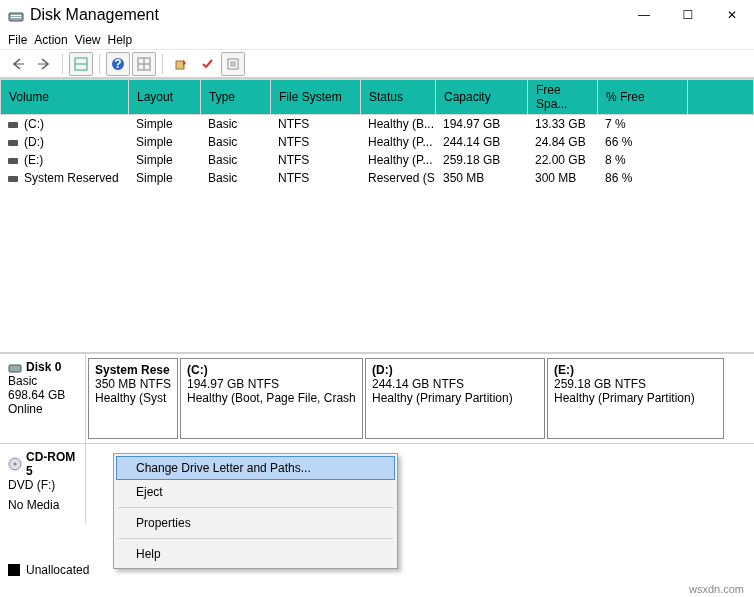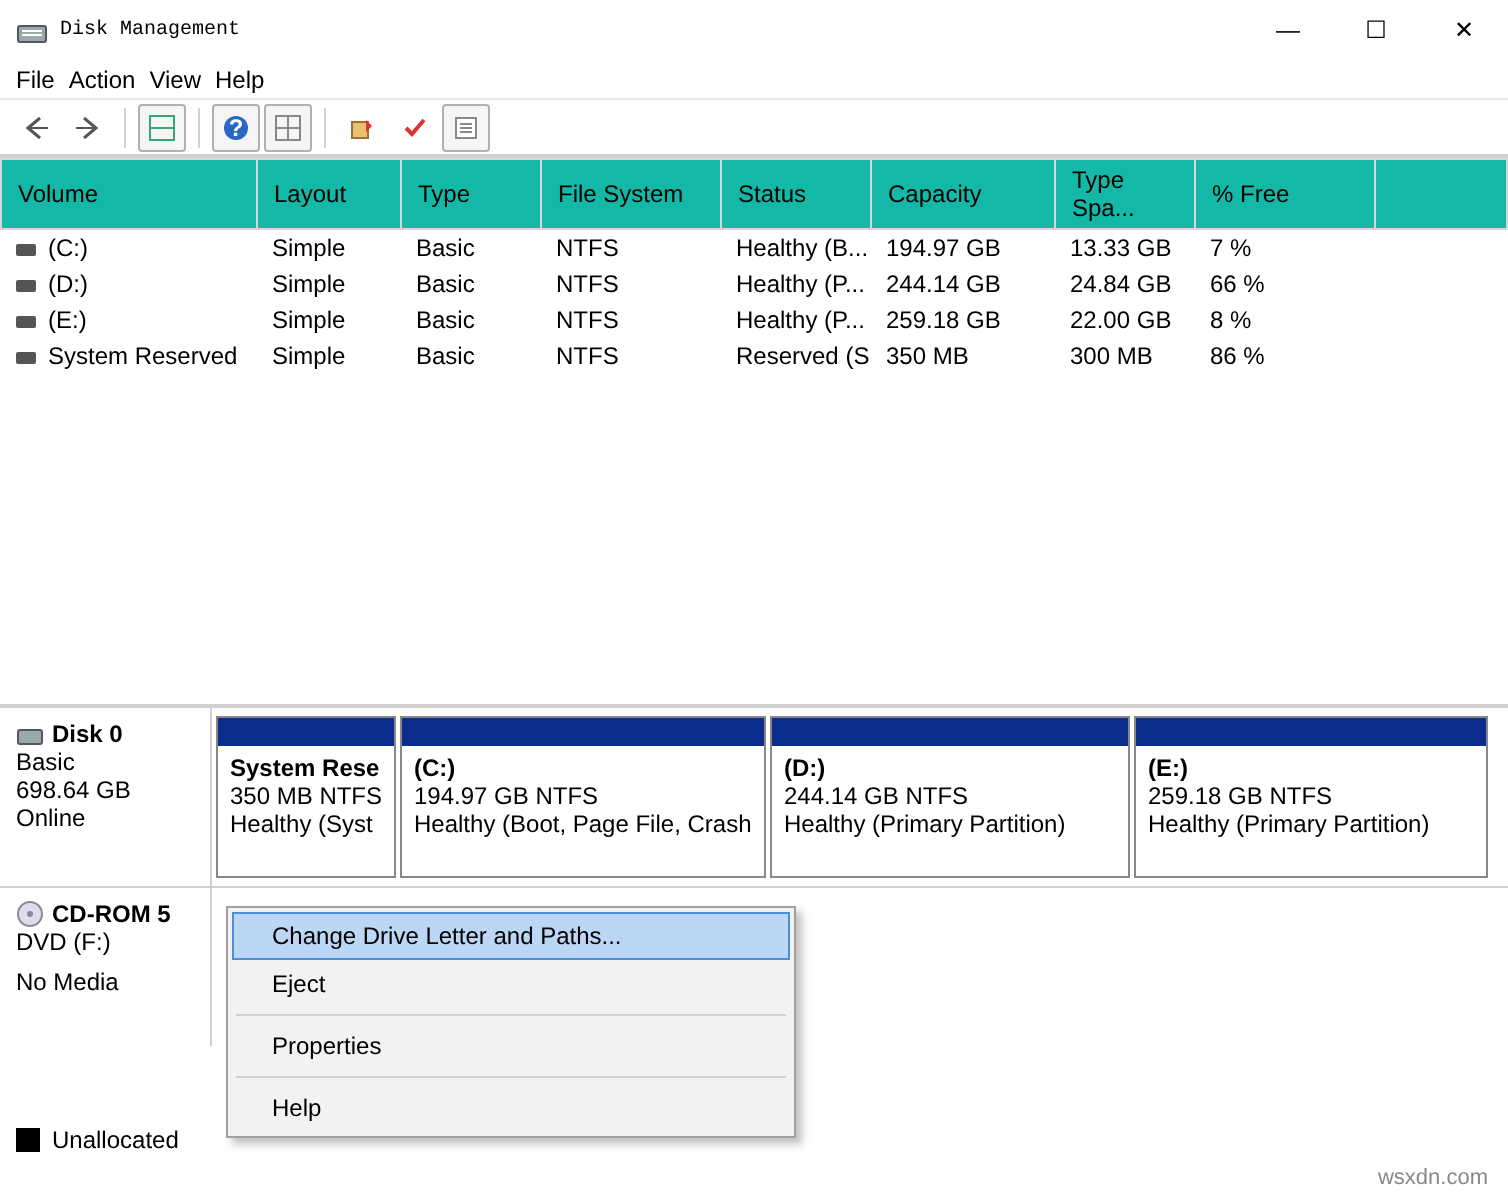--- a/index.html
+++ b/index.html
@@ -1,40 +1,40 @@
 <!DOCTYPE html>
 <html><head>
 <meta charset="utf-8">
 <style>
   * { box-sizing: border-box; font-family: "Segoe UI", Tahoma, sans-serif; font-size: 12px; }
   body { margin: 0; background: #fff; width: 754px; height: 597px; overflow: hidden; }
   .titlebar { height: 30px; display: flex; align-items: center; padding: 0 0 0 8px; }
   .titlebar .icon { width: 16px; height: 16px; margin-right: 6px; }
-  .titlebar .title { flex: 1; font-size: 10px; font-family: Liberation Mono, monospace; }
+  .titlebar .title { flex: 1; font-size: 16px; }
   .winbtns { display: flex; height: 100%; }
   .winbtn { width: 44px; display: flex; align-items: center; justify-content: center; }
   .menubar { height: 20px; display: flex; align-items: center; padding: 0 8px; gap: 7px; border-bottom: 1px solid #e8e8e8; }
   .menubar span { cursor: default; }
   .toolbar { height: 28px; display: flex; align-items: center; padding: 0 6px; gap: 2px; border-bottom: 1px solid #d0d0d0; }
   .tbtn { width: 24px; height: 24px; border: 1px solid transparent; display: flex; align-items: center; justify-content: center; border-radius: 2px; }
   .tbtn.framed { border: 1px solid #b0b0b0; background: #f5f5f5; }
   .tsep { width: 1px; height: 20px; background: #d0d0d0; margin: 0 4px; }
   .table-wrap { border-top: 1px solid #d0d0d0; }
   table.volumes { width: 100%; border-collapse: collapse; table-layout: fixed; }
   table.volumes th { text-align: left; padding: 3px 8px; font-weight: 400; border: 1px solid #d6d6d6; background: #14b8a6; }
   table.volumes td { padding: 2px 8px; white-space: nowrap; overflow: hidden; text-overflow: clip; }
   .vol-icon { display: inline-block; width: 10px; height: 6px; background: #555; margin-right: 6px; border-radius: 1px; vertical-align: middle; }
   .volumes-body { height: 238px; overflow: hidden; border-bottom: 1px solid #d0d0d0; }
   .graphical { }
   .grow { display: flex; border-top: 1px solid #d0d0d0; min-height: 90px; }
-  .ginfo { width: 106px; padding: 6px 8px; border-right: 1px solid #d0d0d0; }
+  .ginfo { width: 86px; padding: 6px 8px; border-right: 1px solid #d0d0d0; }
   .ginfo .head { display:flex; align-items:center; gap:4px; }
   .ginfo .name { font-weight: 600; }
   .gparts { flex: 1; display: flex; padding: 4px 2px 4px 2px; gap: 2px; }
-  .gpart { border: 1px solid #888; padding: 0; display:flex; flex-direction:column; min-width:0; }
+  .gpart { border: 1px solid #888; padding: 0; display:flex; flex-direction:row; min-width:0; }
   .gpart .bar { height: 14px; background: #0b2d8c; }
   .gpart .body { padding: 4px 6px; white-space: nowrap; overflow: hidden; }
   .gpart .lbl { font-weight: 600; }
   .contextmenu { position: absolute; left: 113px; top: 453px; width: 285px; background: #f2f2f2; border: 1px solid #a0a0a0; box-shadow: 3px 3px 4px rgba(0,0,0,0.25); padding: 2px; }
   .contextmenu .mitem { padding: 5px 10px 5px 20px; cursor: default; }
   .contextmenu .mitem.sel { background: #bcd6f5; border: 1px solid #4a90d9; padding: 4px 9px 4px 19px; }
   .contextmenu .msep { height:1px; background:#d0d0d0; margin:3px 2px; }
   .legend { position:absolute; left:8px; bottom:20px; display:flex; align-items:center; gap:6px; font-size:12px; }
   .legend .sw { width:12px; height:12px; background:#000; }
   .footer { position:absolute; bottom:2px; right:10px; color:#888; font-size:11px; }
@@ -142,21 +142,21 @@
         <col>
   </colgroup>
   <thead>
     <tr>
       <th>Volume</th>
       <th>Layout</th>
       <th>Type</th>
       <th>File System</th>
       <th>Status</th>
       <th>Capacity</th>
-      <th>Type Spa...</th>
+      <th>Free Spa...</th>
       <th>% Free</th>
       <th></th>
     </tr>
   </thead>
 </table>
 <div class="volumes-body">
 <table class="volumes">
   <colgroup>
     <col style="width:128px">
           <col style="width:72px">

